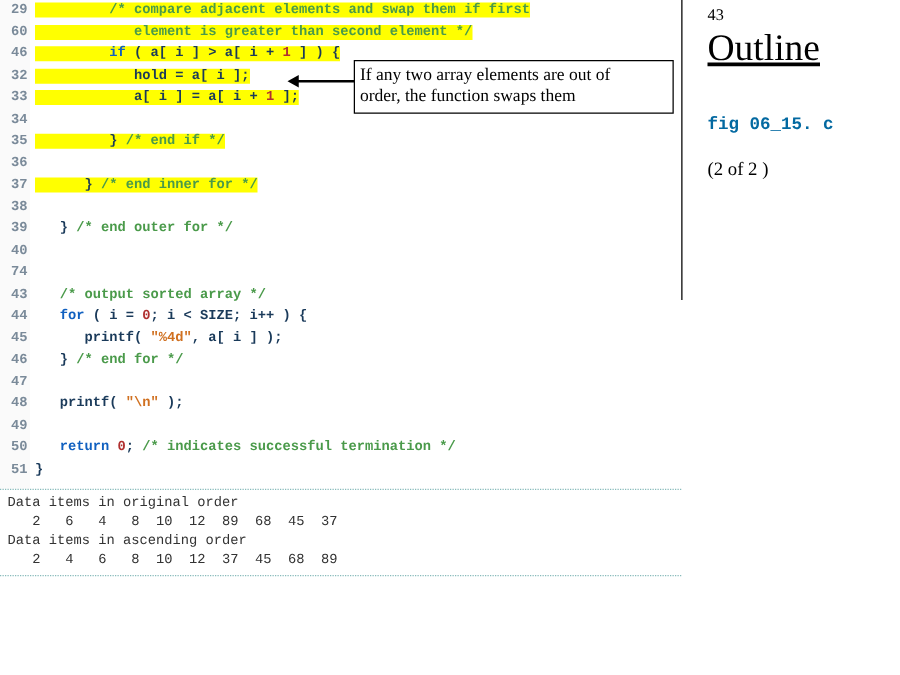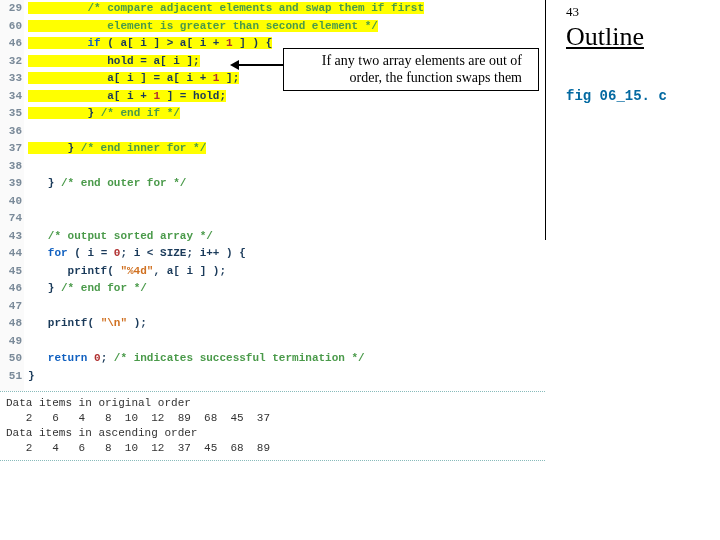--- a/index.html
+++ b/index.html
@@ -68,21 +68,21 @@
     border-left: 1px solid #000;
   }
   .pageno {
     font-family: "Times New Roman", serif;
     font-size: 13px;
     color: #000;
     margin-bottom: 2px;
   }
   .outline-title {
     font-family: "Times New Roman", serif;
-    font-size: 26px;
+    font-size: 30px;
     text-decoration: underline;
     margin-top: 2px;
     margin-bottom: 36px;
   }
   .figname {
     font-family: "Courier New", monospace;
     font-weight: bold;
     font-size: 14px;
     color: #0369a1;
     margin-bottom: 20px;
@@ -93,22 +93,22 @@
   }
   .annotation {
     position: absolute;
     left: 283px;
     top: 48px;
     width: 256px;
     border: 1.5px solid #000;
     background: #fff;
     font-family: "Times New Roman", serif;
     font-size: 14px;
-    text-align: right;
-    padding: 3px 16px 4px;
+    text-align: left;
+    padding: 3px 4px 4px;
     line-height: 17px;
   }
   .arrow {
     position: absolute;
     left: 230px;
     top: 64px;
     width: 54px;
     height: 2px;
   }
   .arrow-line {
@@ -155,21 +155,20 @@
       <div class="line">
         <span class="lineno">32</span>
         <span class="code"><span class="hl">            <span class="txt">hold = a[ i ];</span></span></span>
       </div>
       <div class="line">
         <span class="lineno">33</span>
         <span class="code"><span class="hl">            <span class="txt">a[ i ] = a[ i + </span><span class="num">1</span><span class="txt"> ];</span></span></span>
       </div>
       <div class="line">
         <span class="lineno">34</span>
-        <span class="code"><span class="hl">            <span class="txt">a[ i + </span><span class="num">1</span><span class="txt"> ] = hold;</span></span></span>
       </div>
       <div class="line">
         <span class="lineno">35</span>
         <span class="code"><span class="hl">         <span class="txt">} </span><span class="cmt">/* end if */</span></span></span>
       </div>
       <div class="line">
         <span class="lineno">36</span>
         <span class="code"></span>
       </div>
       <div class="line">
@@ -241,13 +240,14 @@
 </div>
 <div class="arrow">
   <div class="arrow-head"></div>
   <div class="arrow-line"></div>
 </div>
 
 <div class="sidebar">
   <div class="pageno">43</div>
   <div class="outline-title">Outline</div>
   <div class="figname">fig 06_15. c</div>
+  <div class="pager">(2 of 2 )</div>
 </div>
 
 </body></html>

